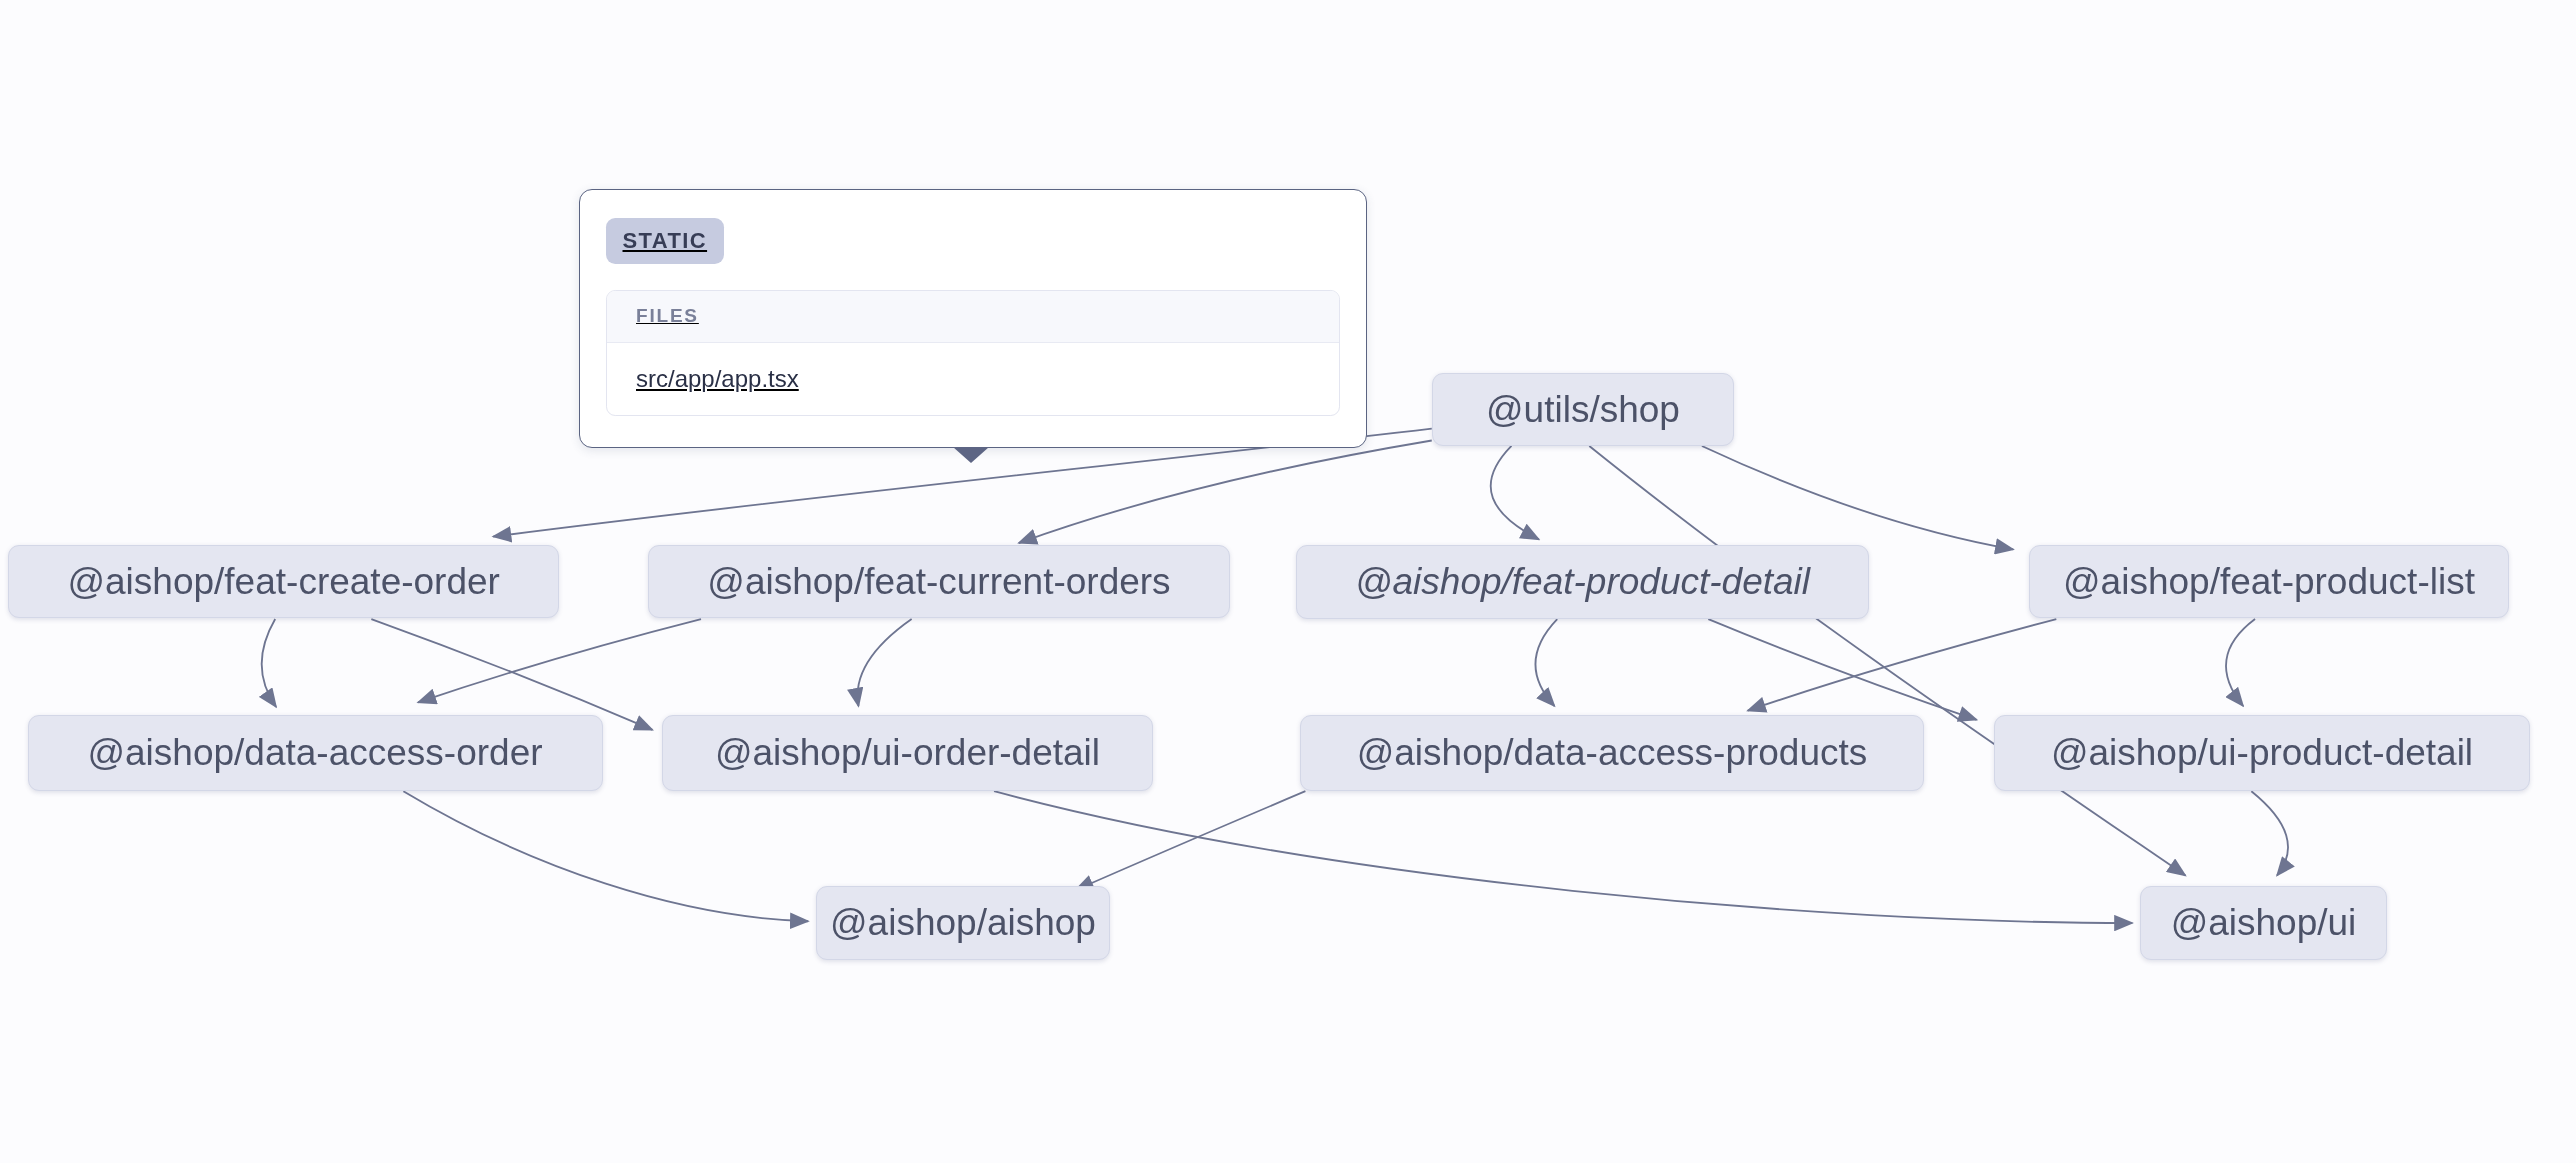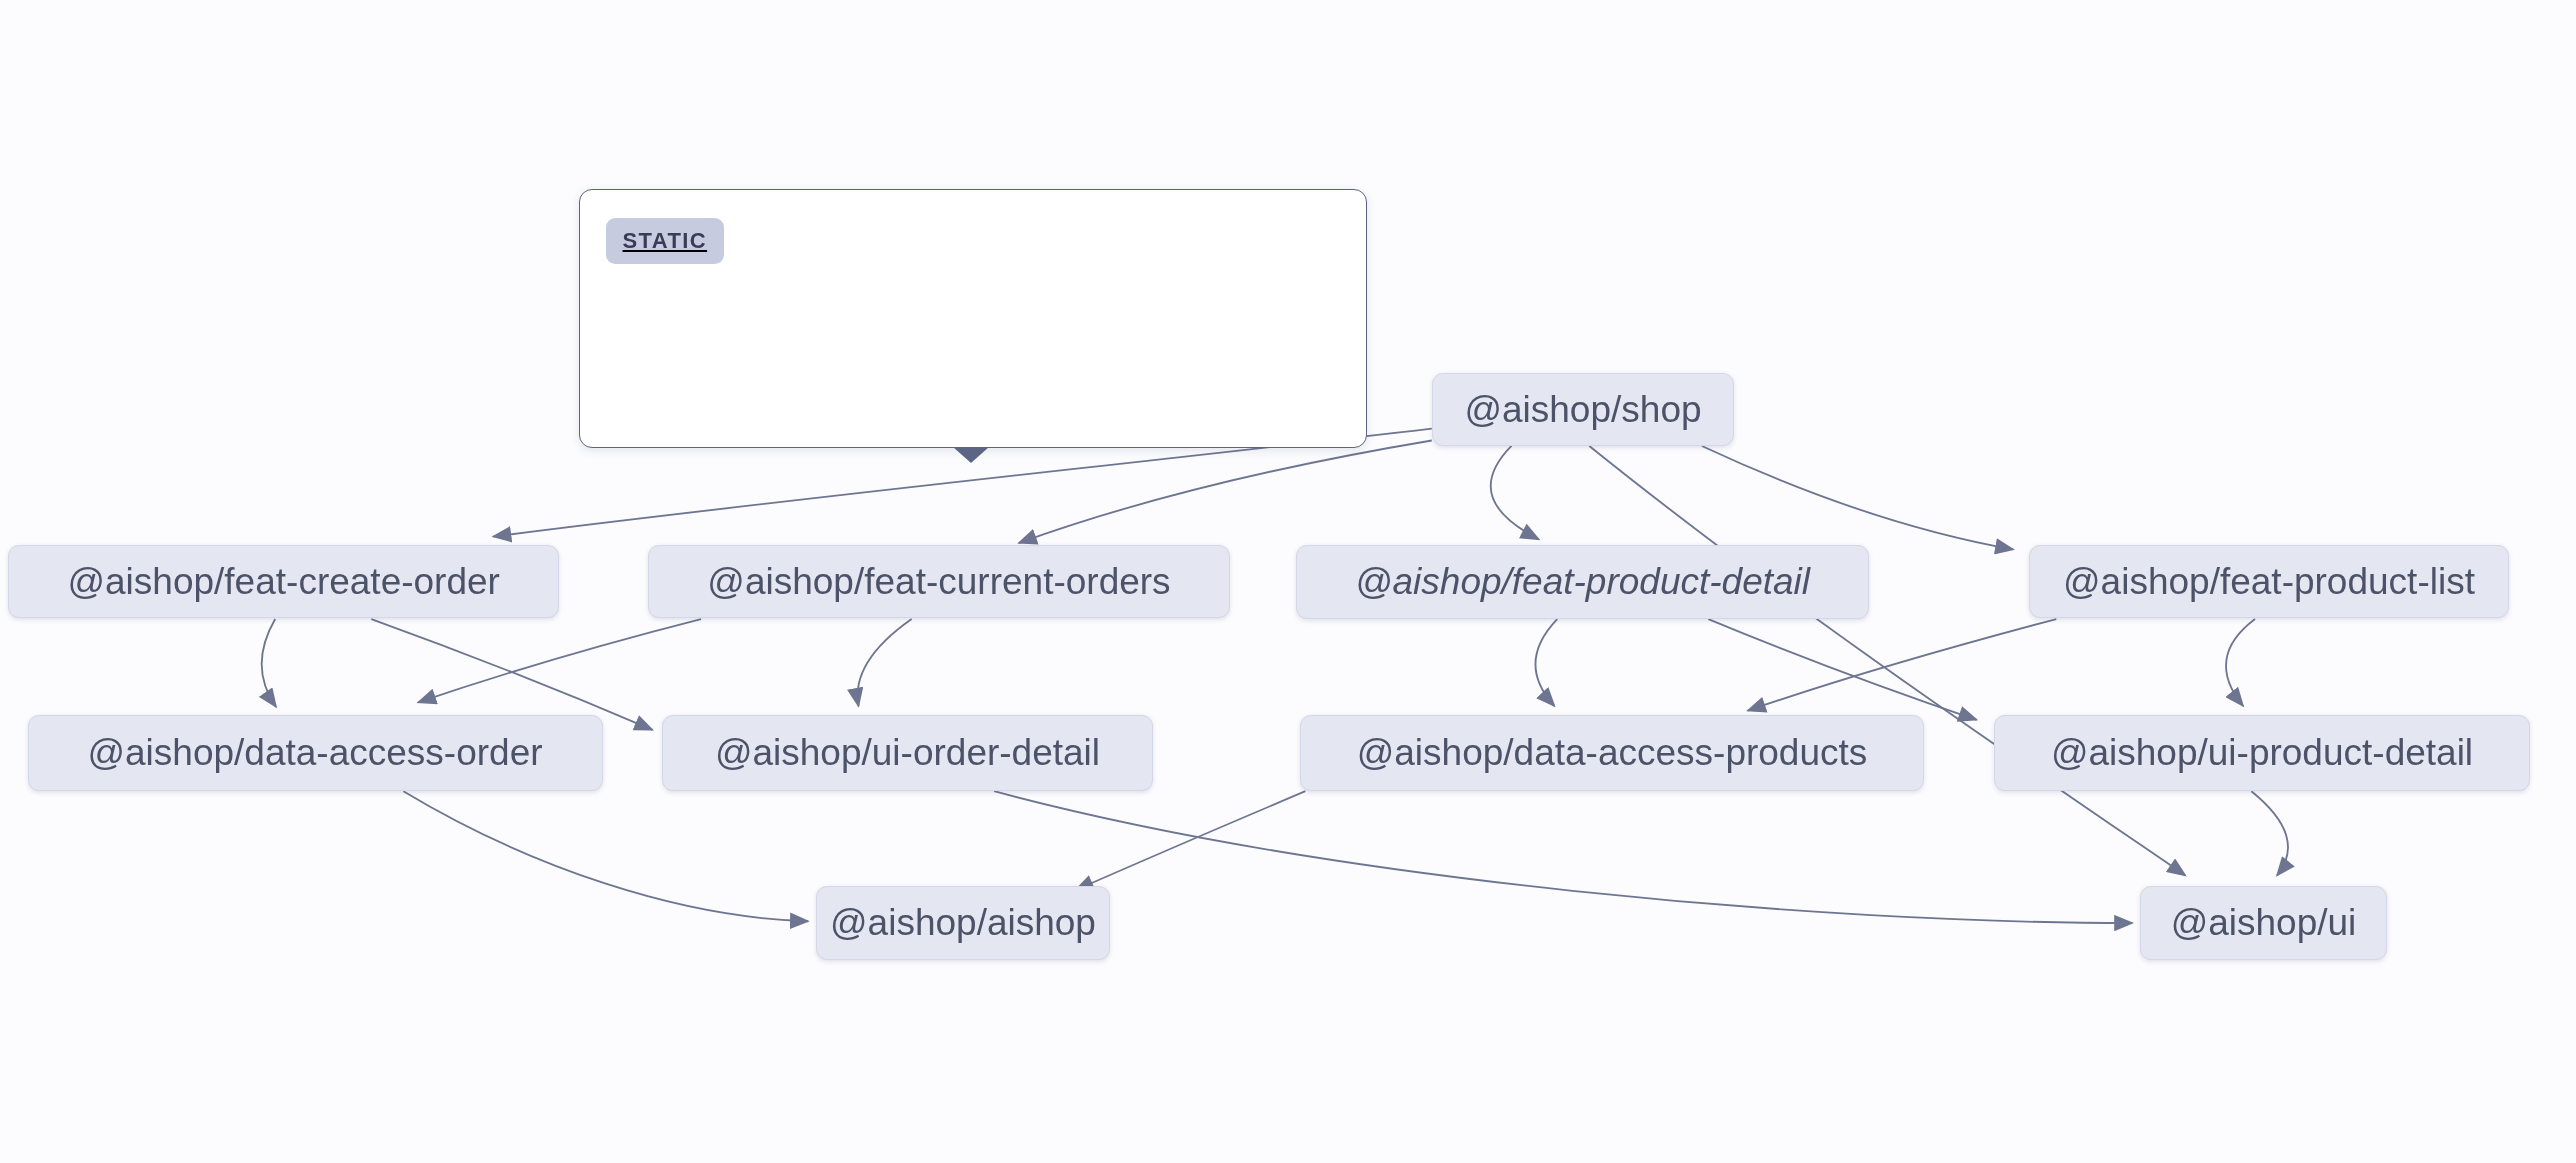--- a/index.html
+++ b/index.html
@@ -74,33 +74,37 @@
         <path d="M2245 676 Q2048 728 1908 776" fill="none" stroke="#6e7591" stroke-width="2" marker-end="url(#arrow)"></path>
         <path d="M2462 676 Q2406 718 2449 771" fill="none" stroke="#6e7591" stroke-width="2" marker-end="url(#arrow)"></path>
         <path d="M440 864 C580 948 742 1002 882 1006" fill="none" stroke="#6e7591" stroke-width="2" marker-end="url(#arrow)"></path>
         <path d="M1425 864 Q1288 922 1174 972" fill="none" stroke="#6e7591" stroke-width="2" marker-end="url(#arrow)"></path>
         <path d="M1085 864 C1450 962 1990 1008 2328 1008" fill="none" stroke="#6e7591" stroke-width="2" marker-end="url(#arrow)"></path>
         <path d="M2458 864 Q2520 914 2486 956" fill="none" stroke="#6e7591" stroke-width="2" marker-end="url(#arrow)"></path>
       </g>
   </svg>
 
   <div id="node-layer">
-      <div class="node" style="left: 1432px; top: 373px; width: 302px; height: 73px;">@aishop/shop</div>
+      <div class="node" style="left: 1432px; top: 373px; width: 302px; height: 73px;">@utils/shop</div>
       <div class="node" style="left: 8.2px; top: 545px; width: 551px; height: 73px;">@aishop/feat-create-order</div>
       <div class="node" style="left: 648px; top: 545px; width: 582px; height: 73px;">@aishop/feat-current-orders</div>
       <div class="node" style="left: 1296px; top: 545px; width: 573px; height: 74px; font-style: italic;">@aishop/feat-product-detail</div>
       <div class="node" style="left: 2029px; top: 545px; width: 480px; height: 73px;">@aishop/feat-product-list</div>
       <div class="node" style="left: 27.5px; top: 715px; width: 575px; height: 76px;">@aishop/data-access-order</div>
       <div class="node" style="left: 662px; top: 715px; width: 491px; height: 76px;">@aishop/ui-order-detail</div>
       <div class="node" style="left: 1300px; top: 715px; width: 624px; height: 76px;">@aishop/data-access-products</div>
       <div class="node" style="left: 1994px; top: 715px; width: 536px; height: 76px;">@aishop/ui-product-detail</div>
       <div class="node" style="left: 816px; top: 886px; width: 294px; height: 74px;">@aishop/aishop</div>
       <div class="node" style="left: 2140px; top: 886px; width: 247px; height: 74px;">@aishop/ui</div>
     </div>
 
   <div id="tooltip">
     <div class="tt-row">
       <span class="badge">STATIC</span>
     </div>
+    <div class="files-box">
+      <div class="files-header">FILES</div>
+      <div class="file-item">src/app/app.tsx</div>
+    </div>
   </div>
   <div id="tooltip-caret"></div>
 </div>
 
 
 </body></html>

